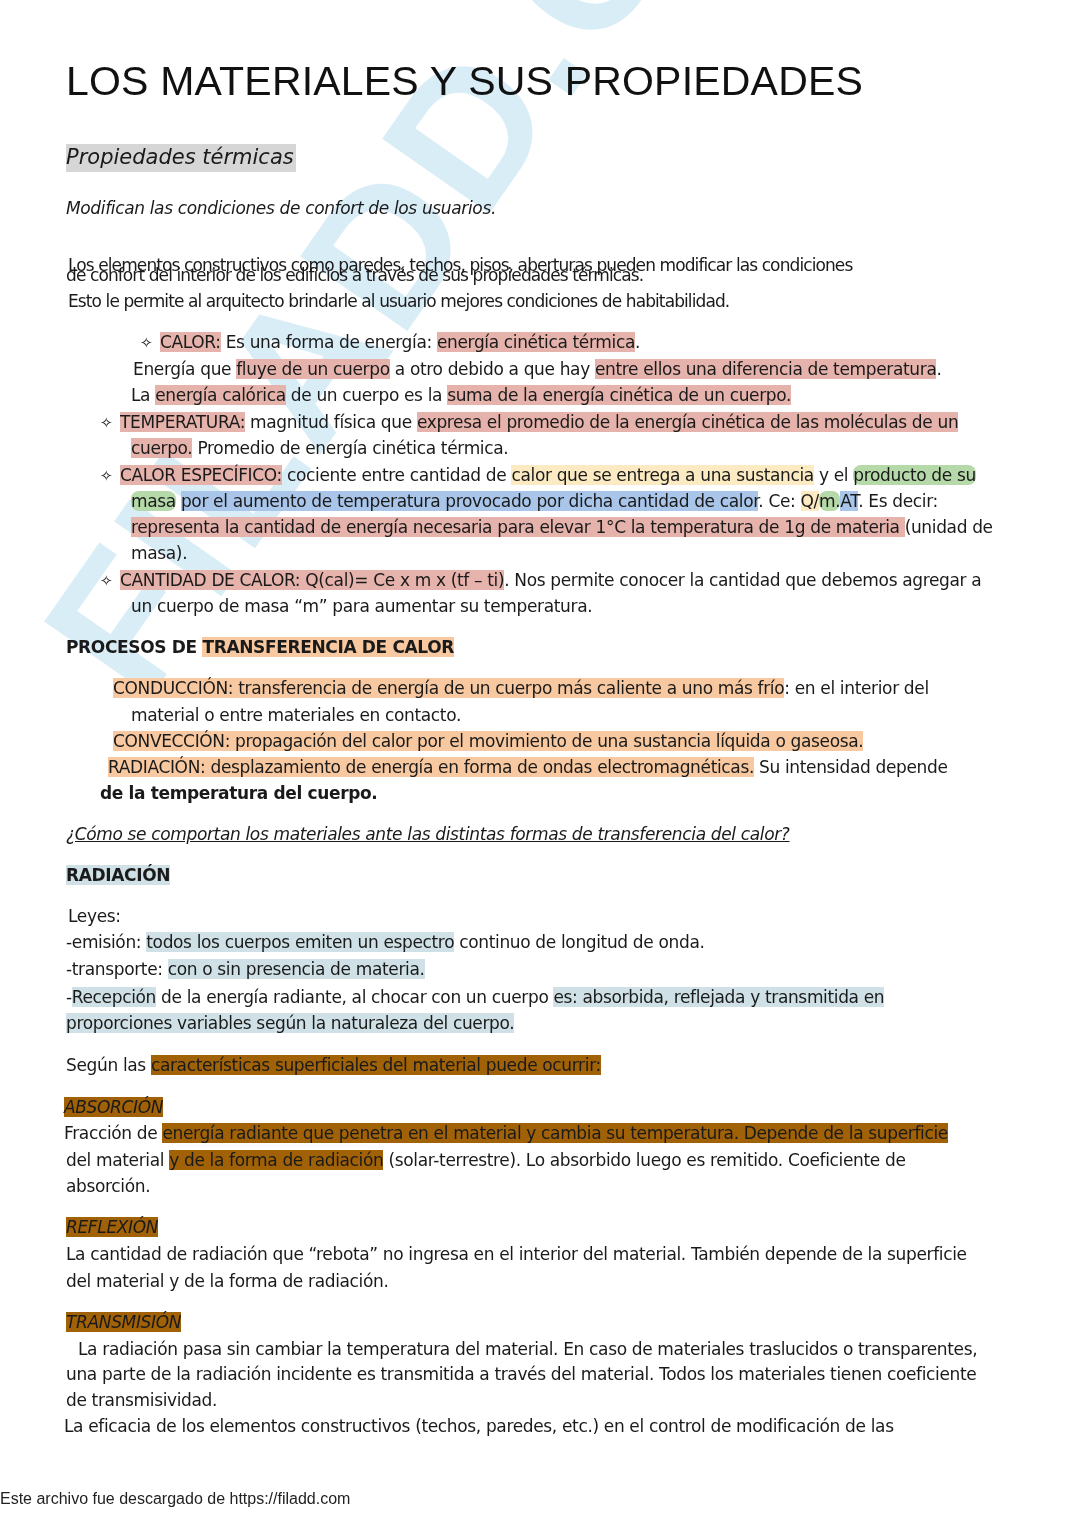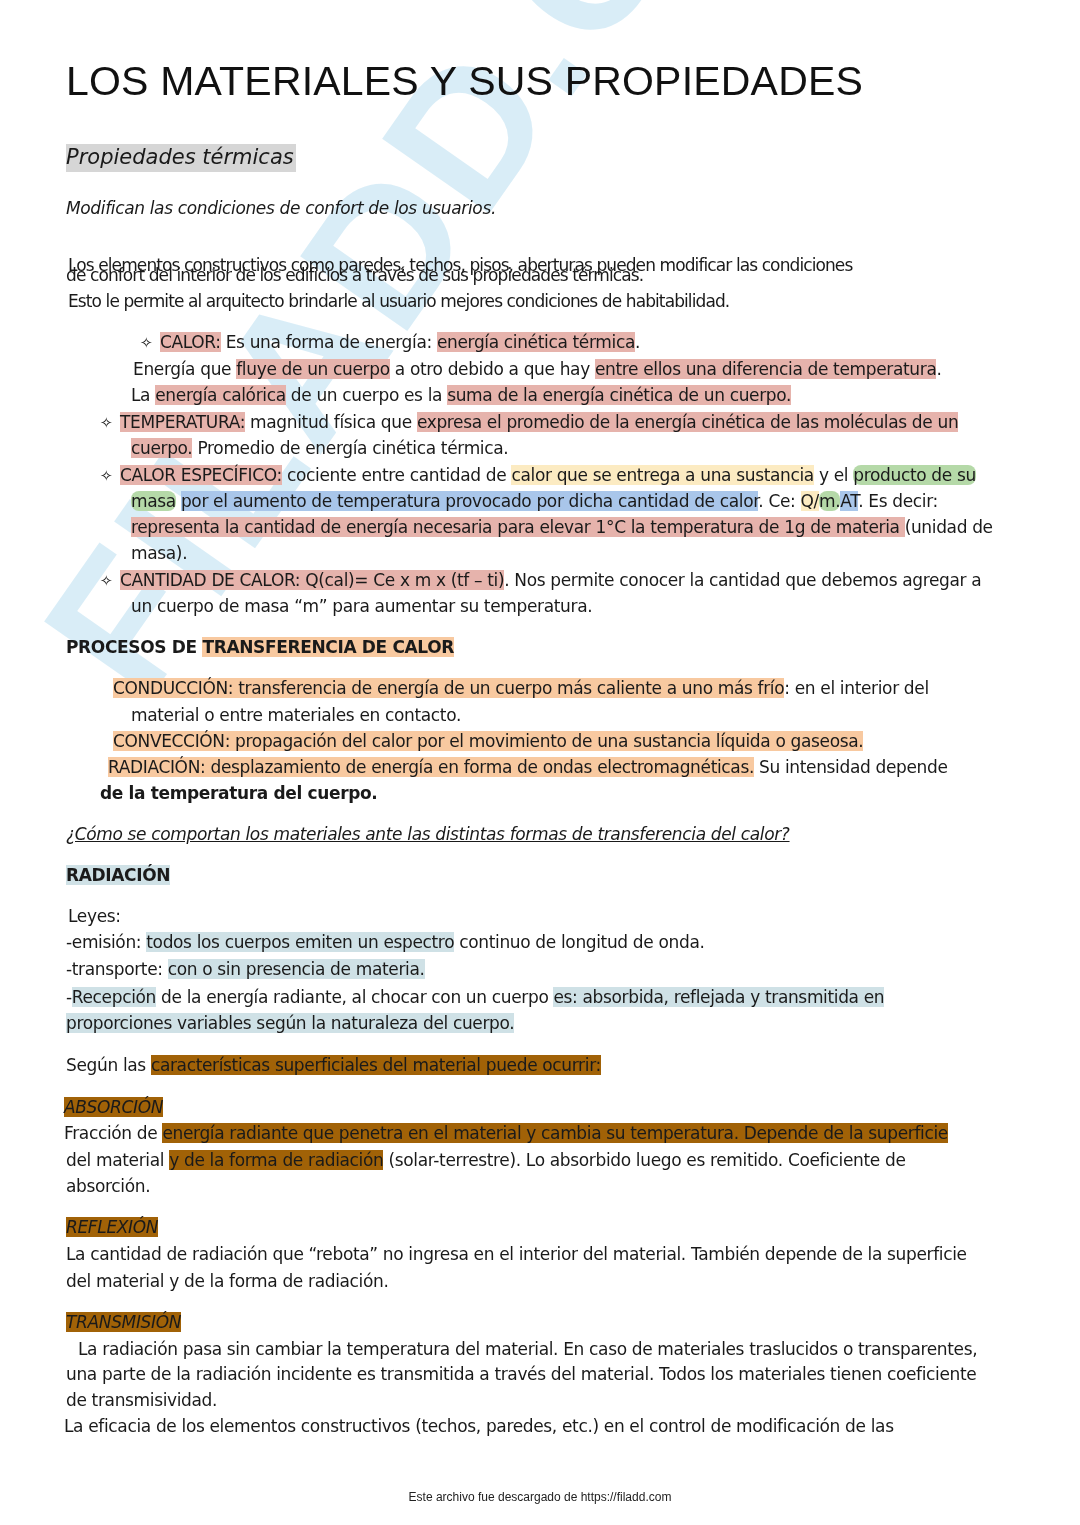--- a/index.html
+++ b/index.html
@@ -36,22 +36,22 @@
     .condensed { letter-spacing: -0.9px; }
     .hl-red { background: #e6b3ac; }
     .hl-yellow { background: #fcebc2; }
     .hl-green { background: #b5d9a8; border-radius: 8px; }
     .hl-blue { background: #a9c6ea; }
     .hl-orange { background: #f8c9a0; }
     .hl-teal { background: #cfe1e6; }
     .hl-pink { background: #a16207; }
     .diamond { display: inline-block; width: 20px; font-size: 15px; }
     .footer {
-      position: absolute; left: 0; width: 1080px; top: 1490px; text-align: center;
-      font-family: "Liberation Sans", sans-serif; font-size: 12px; color: #222;
+      position: absolute; left: 0; width: 1080px; top: 1490px; 
+      font-family: "Liberation Sans", sans-serif; font-size: 16px; color: #222;
     }
   </style>
 </head>
 <body>
 
 <div class="page">
 
   <div class="watermark">FILADD.COM</div>
 
   <div class="content">

